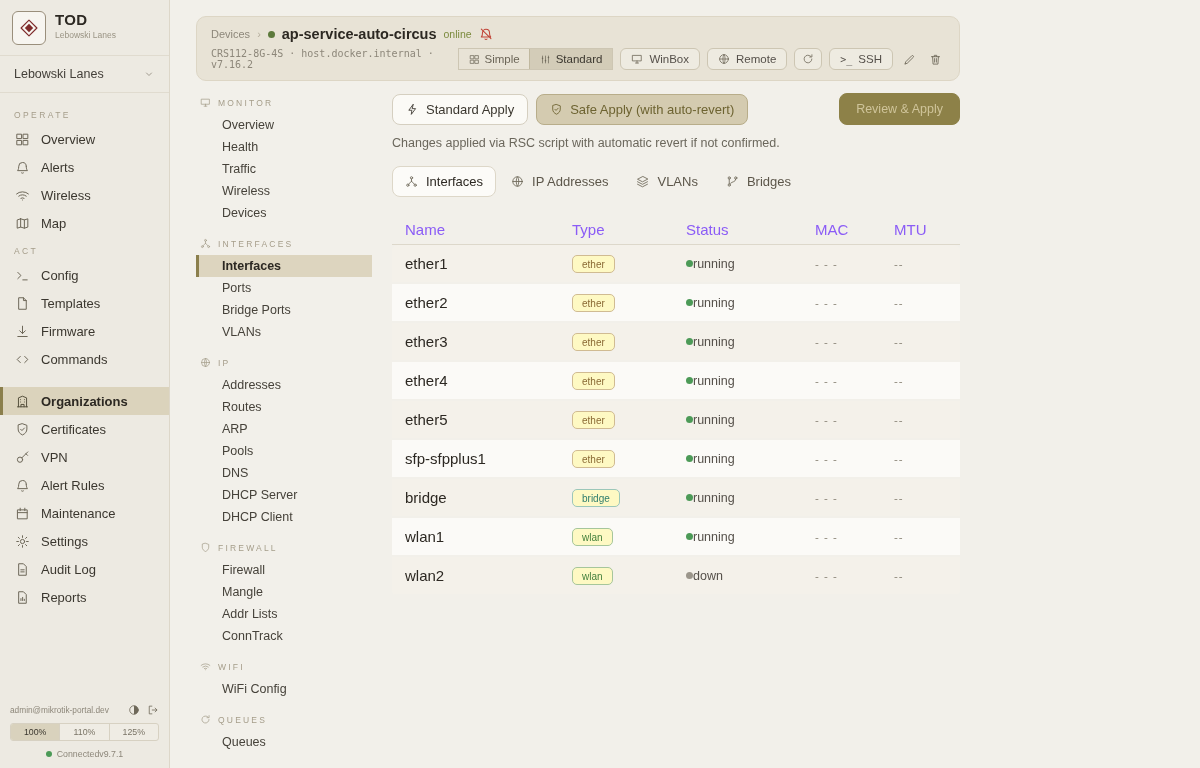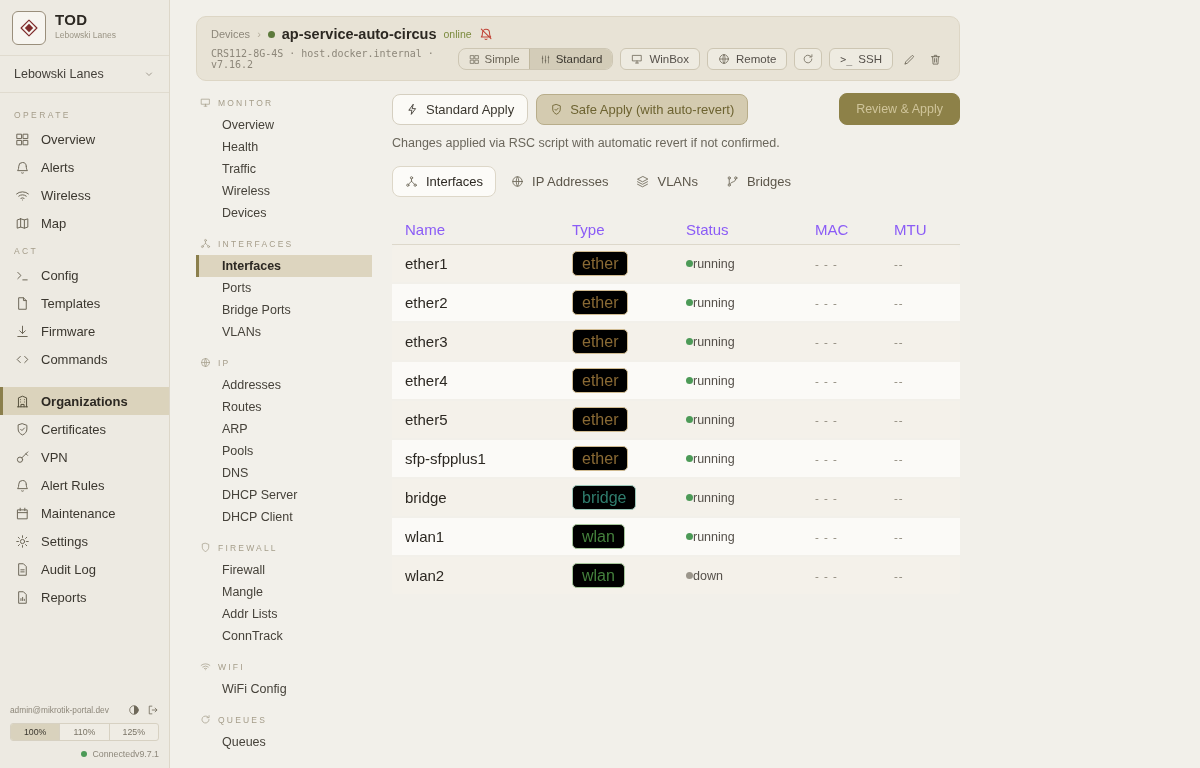--- a/index.html
+++ b/index.html
@@ -24,38 +24,38 @@
   .s-item.active .iw{color:#57513e}
   .group-gap{margin-top:14px}
   .sb-footer{margin-top:auto;padding:8px 10px 9px;font-size:9px;color:#8d877a}
   .user-row{display:flex;align-items:center;gap:7px;margin-bottom:7px}
   .user-row .mail{flex:1;font-size:8.3px;white-space:nowrap;overflow:hidden}
   .user-row .iw{color:#6e6859;cursor:pointer}
   .zoom-row{display:flex;border:1px solid #d7d1c2;border-radius:3px;overflow:hidden;margin-bottom:8px;background:#efece4}
   .zoom-btn{flex:1;text-align:center;padding:3px 0;font-size:8.8px;color:#7a7466;border-right:1px solid #d7d1c2;cursor:pointer}
   .zoom-btn:last-child{border-right:none}
   .zoom-btn.active{background:#d9d2bd;color:#3b372f}
-  .status-row{display:flex;justify-content:flex-end;align-items:center;font-size:8.8px}
+  .status-row{display:flex;justify-content:center;align-items:center;font-size:8.8px}
   .gdot{width:6px;height:6px;border-radius:50%;background:#4c9a57;display:inline-block;margin-right:5px}
 
   
   .main{flex:1;padding:16px 0 0 26px}
   .cw{width:764px}
   .dev-card{background:#e8e3d6;border:1px solid #ddd6c5;border-radius:10px;padding:9px 14px 10px}
   .bc-row{display:flex;align-items:center;gap:7px}
   .bc-root{font-size:11px;color:#8d877a;cursor:pointer}
   .bc-sep{font-size:11px;color:#b5ae9e}
   .devdot{width:7px;height:7px;border-radius:50%;background:#5d7a3c;display:inline-block}
   .dev-name{font-size:14.5px;font-weight:bold;color:#2c2822}
   .online{font-size:10.5px;color:#7c8b3e}
   .mute-ic{color:#c14437;cursor:pointer}
   .meta-row{display:flex;align-items:center;margin-top:6px}
   .meta{font-family:"DejaVu Sans Mono","Liberation Mono",monospace;font-size:10px;color:#8d877a}
   .actions{margin-left:auto;display:flex;align-items:center;gap:7px}
-  .seg{display:flex;border:1px solid #cdc6b3;border-radius:8px;overflow:hidden}
+  .seg{display:flex;border:1px solid #cdc6b3;border-radius:0;overflow:hidden}
   .seg-btn{display:flex;align-items:center;gap:5px;font-size:11.5px;color:#6b6557;padding:4px 10px;cursor:pointer}
   .seg-btn.active{background:#d3ccb8;color:#3b372f;outline:1px solid #c0b89f}
   .hbtn{display:flex;align-items:center;gap:6px;font-size:11.5px;color:#55504a;padding:4px 10px;border:1px solid #cdc6b3;border-radius:6px;background:rgba(255,255,255,.28);cursor:pointer}
   .hbtn .iw,.seg-btn .iw{color:#6e6859}
   .icon-only{padding:4px 7px}
   .ghost{border:none;background:none;color:#6e6859;padding:3px;cursor:pointer}
   .ssh-glyph{font-family:"DejaVu Sans Mono",monospace;font-size:10px;color:#55504a}
 
   .body-row{display:flex;margin-top:12px;align-items:flex-start}
 
@@ -82,21 +82,21 @@
 
   
   .tbl{width:568px}
   .trow{display:grid;grid-template-columns:167px 114px 129px 79px 1fr;align-items:center;padding-left:13px}
   .thead{height:31px;font-size:15px;color:#8b5cf6;border-bottom:1px solid #ddd8cb}
   .rows{border-radius:6px;overflow:hidden;margin-top:0}
   .drow{height:39px;border-bottom:2px solid #f2f0ea;cursor:pointer}
   .drow.odd{background:#f4f1ea}
   .drow.even{background:#fbfaf7}
   .cell-name{font-size:15px;color:#2c2822}
-  .badge{display:inline-block;padding:2.5px 9px;border-radius:5px;font-size:16px;background:#000000;border:1px solid}
+  .badge{display:inline-block;padding:2.5px 9px;border-radius:5px;font-size:10px;background:#fef9c3;border:1px solid}
   .b-ether{color:#8a6a34;border-color:#d0bb92}
   .b-bridge{color:#2f7d6d;border-color:#9cc7b9}
   .b-wlan{color:#44803c;border-color:#a6c69b}
   .st{display:flex;align-items:center;gap:0;font-size:12.5px;color:#55504a}
   .sdot{width:7px;height:7px;border-radius:50%;display:inline-block}
   .sdot.run{background:#4c9a57}
   .sdot.down{background:#9b968b}
   .dim{font-size:11.5px;color:#8d877a;letter-spacing:1px}
 </style>
 </head>

